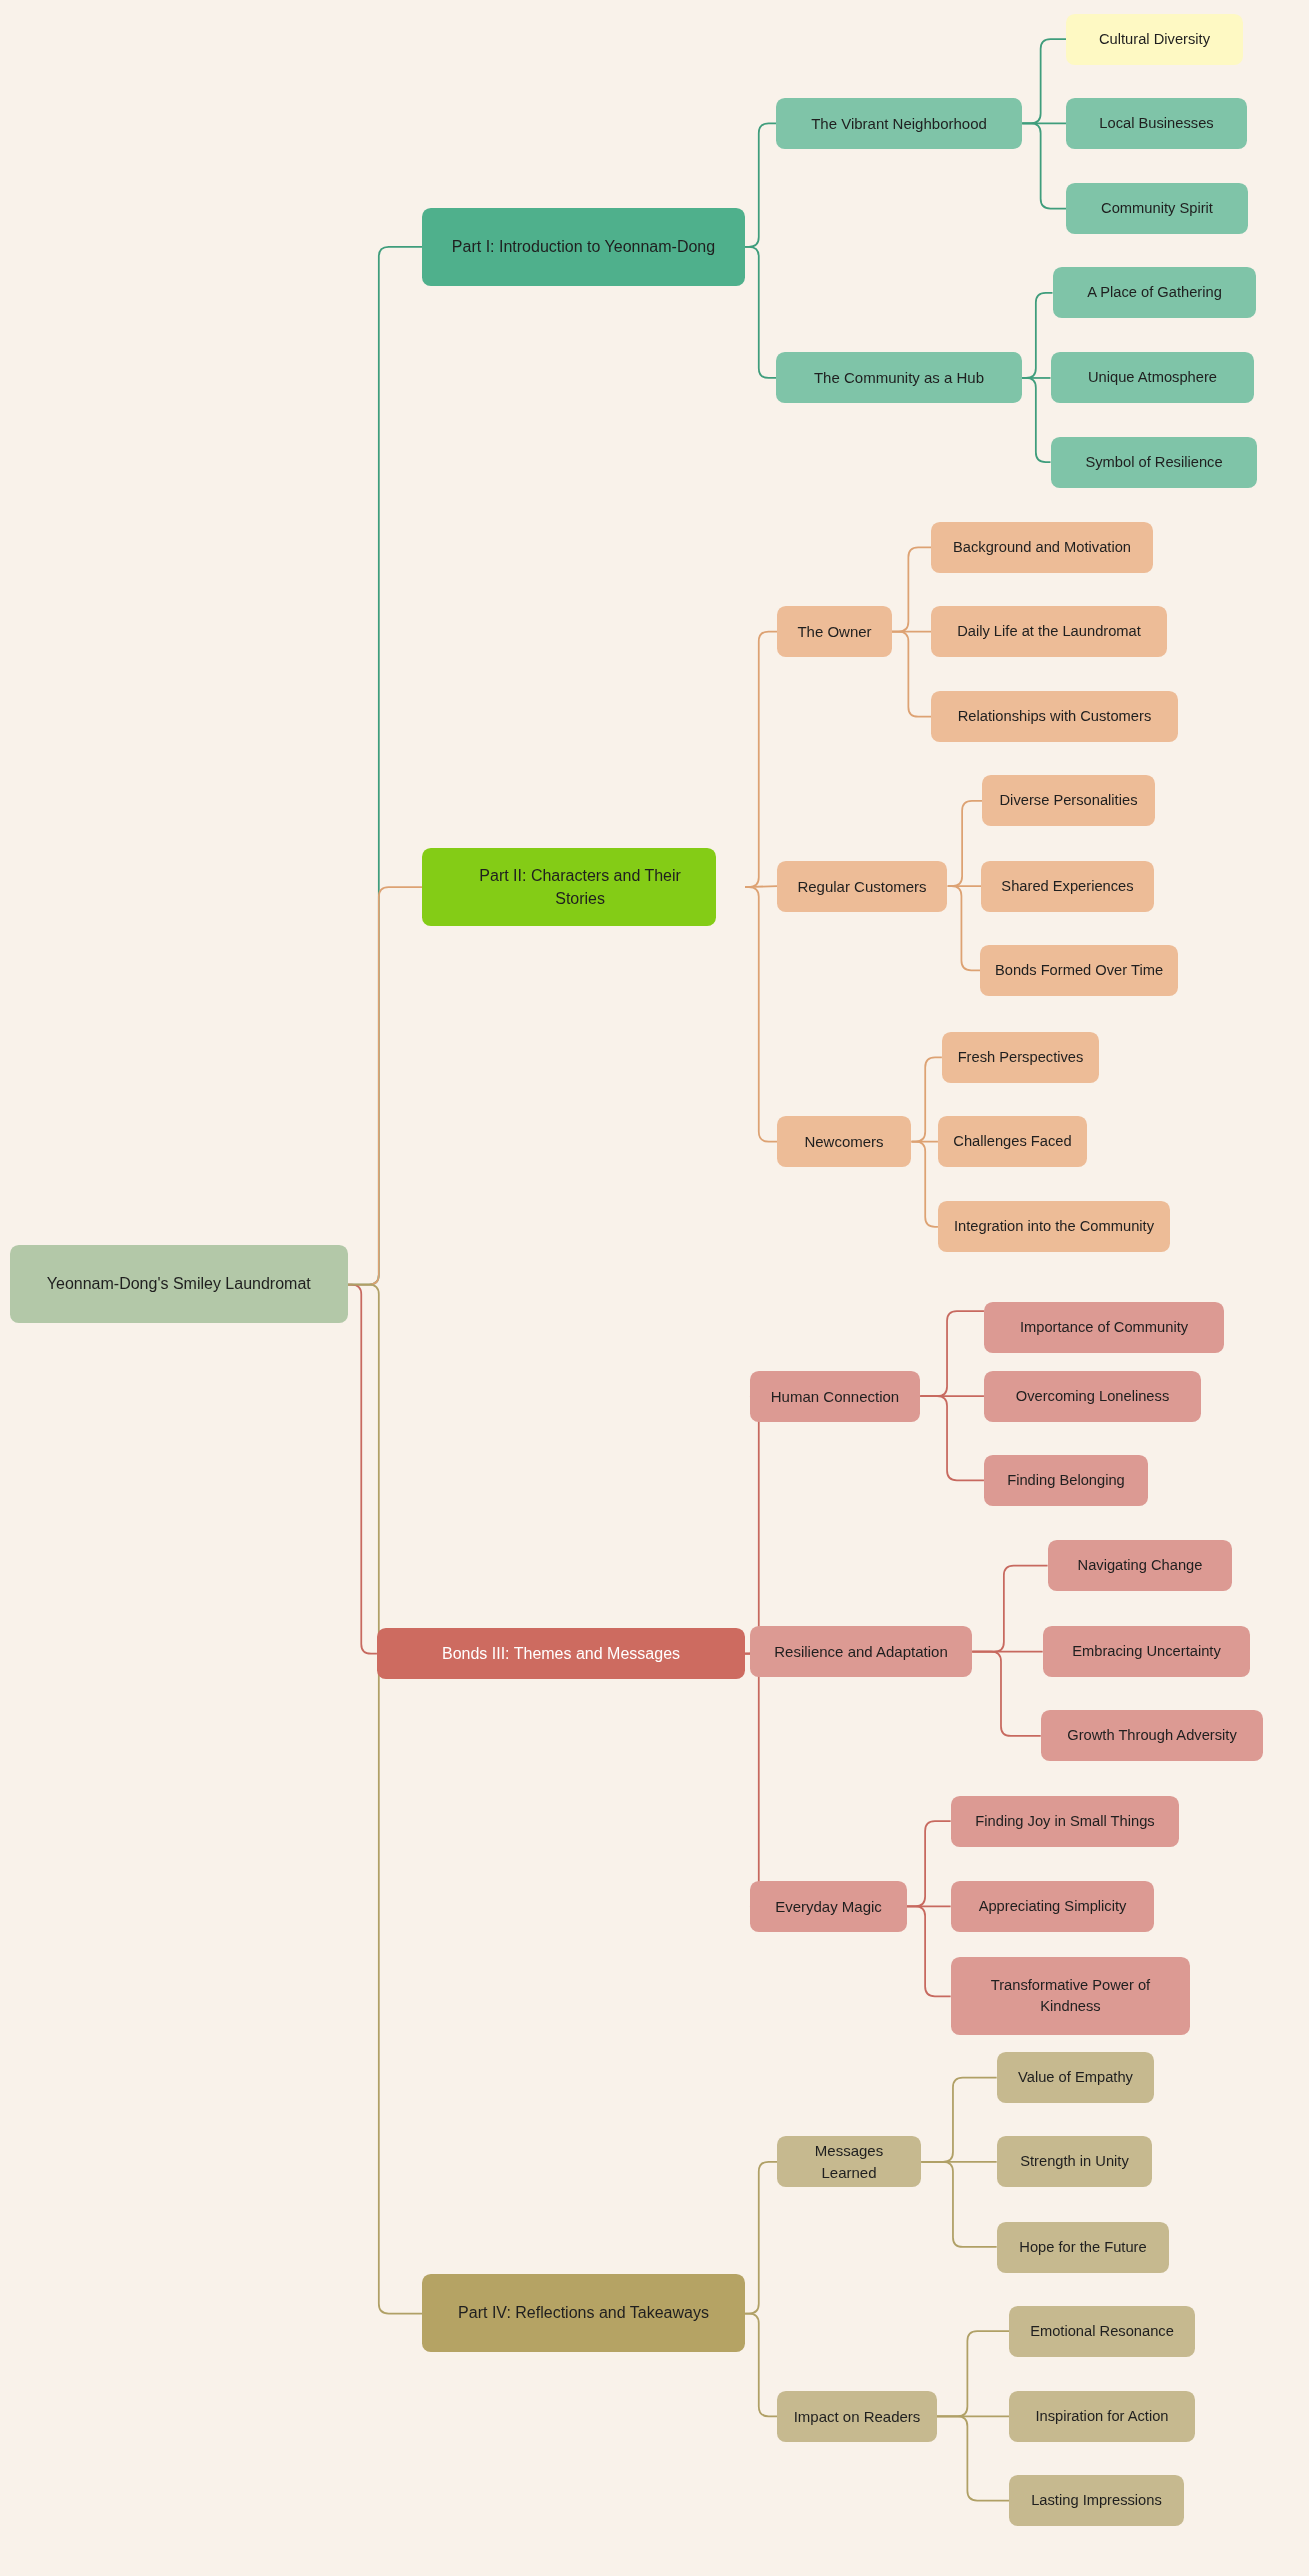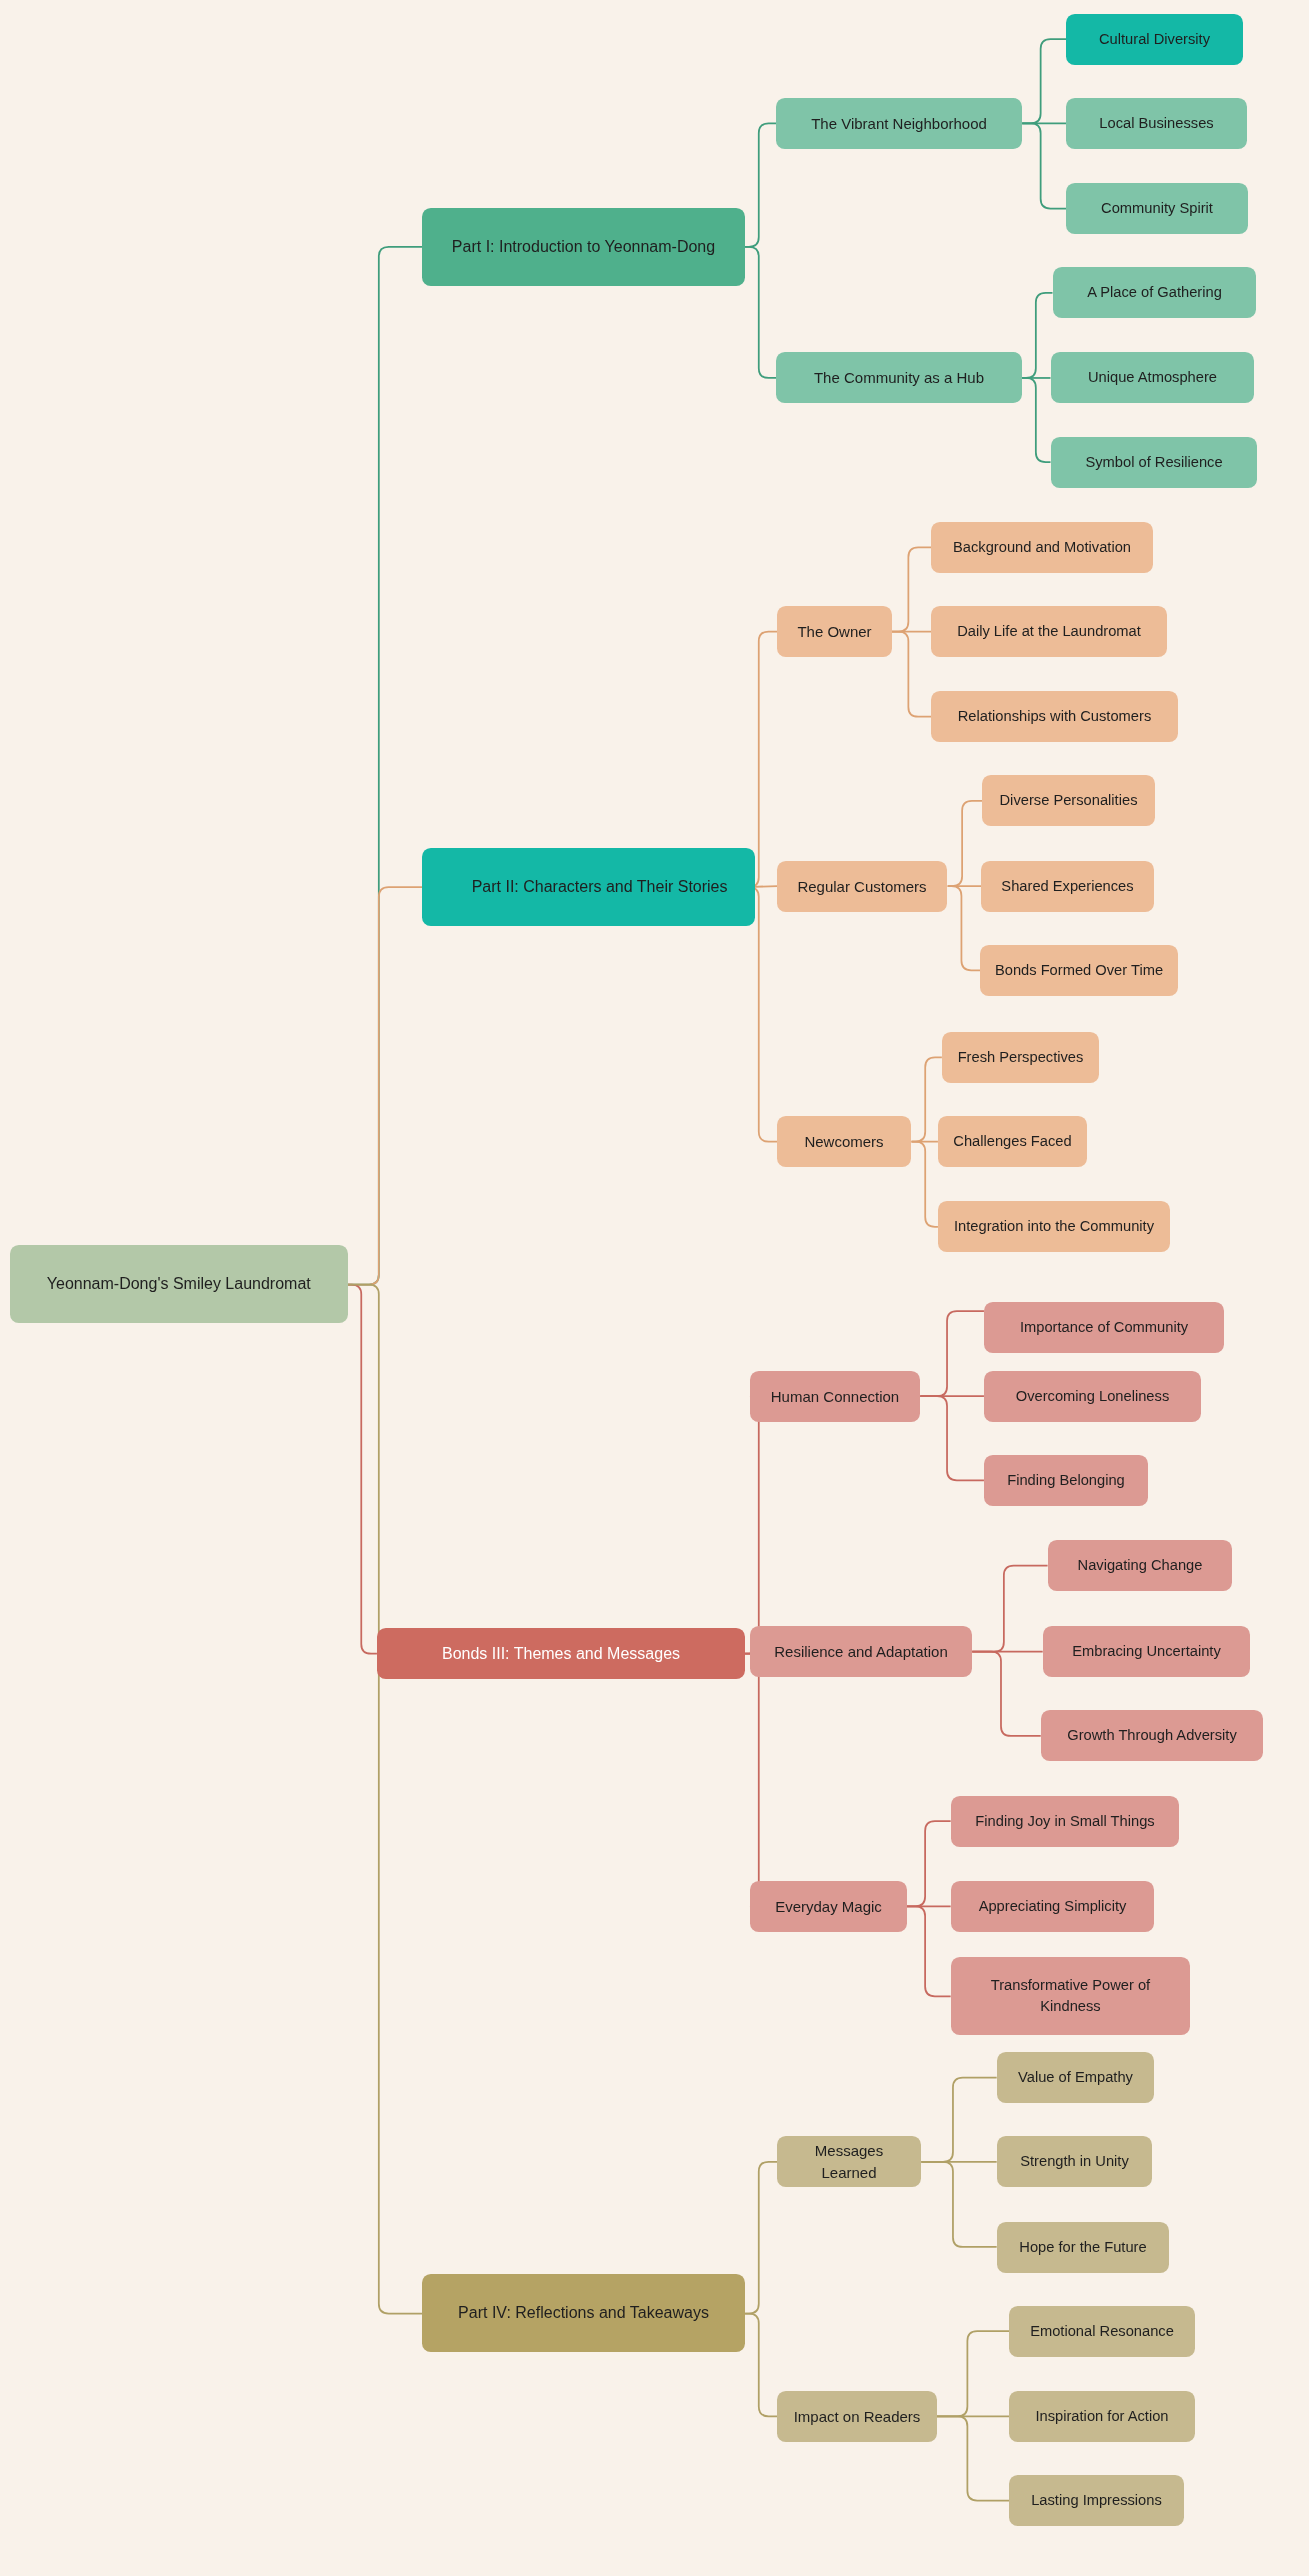--- a/index.html
+++ b/index.html
@@ -100,28 +100,28 @@
       <path d="M 941 2208 L 963.34 2208 Q 973.34 2208 973.34 2218 L 973.34 2285 Q 973.34 2295 983.34 2295 L 1018 2295" fill="none" stroke="#b0a066" stroke-width="1.8"></path>
       <path d="M 761 2363 L 765 2363 Q 775 2363 775 2373 L 775 2458 Q 775 2468 785 2468 L 794 2468" fill="none" stroke="#b0a066" stroke-width="1.8"></path>
       <path d="M 957 2468 L 978.08 2468 Q 988.08 2468 988.08 2458 L 988.08 2391 Q 988.08 2381 998.08 2381 L 1031 2381" fill="none" stroke="#b0a066" stroke-width="1.8"></path>
       <path d="M 957 2468 L 1031 2468" fill="none" stroke="#b0a066" stroke-width="1.8"></path>
       <path d="M 957 2468 L 978.08 2468 Q 988.08 2468 988.08 2478 L 988.08 2544 Q 988.08 2554 998.08 2554 L 1031 2554" fill="none" stroke="#b0a066" stroke-width="1.8"></path>
     </svg>
   <div id="nodes">
       <div class="node root" style="left: 9.8px; top: 1245px; width: 338px; height: 78px; background: rgb(179, 200, 168);">Yeonnam-Dong's Smiley Laundromat</div>
       <div class="node lvl1" style="left: 422px; top: 208px; width: 323px; height: 78px; background: rgb(79, 176, 140);">Part I: Introduction to Yeonnam-Dong</div>
       <div class="node lvl2" style="left: 776px; top: 98px; width: 246px; height: 51px; background: rgb(127, 196, 168);">The Vibrant Neighborhood</div>
-      <div class="node lvl3" style="left: 1066px; top: 13.7px; width: 177px; height: 51px; background: #14b8a6;">Cultural Diversity</div>
+      <div class="node lvl3" style="left: 1066px; top: 13.7px; width: 177px; height: 51px; background: #fef9c3;">Cultural Diversity</div>
       <div class="node lvl3" style="left: 1066px; top: 98px; width: 181px; height: 51px; background: rgb(127, 196, 168);">Local Businesses</div>
       <div class="node lvl3" style="left: 1066px; top: 183px; width: 182px; height: 51px; background: rgb(127, 196, 168);">Community Spirit</div>
       <div class="node lvl2" style="left: 776px; top: 352px; width: 246px; height: 51px; background: rgb(127, 196, 168);">The Community as a Hub</div>
       <div class="node lvl3" style="left: 1053px; top: 267px; width: 203px; height: 51px; background: rgb(127, 196, 168);">A Place of Gathering</div>
       <div class="node lvl3" style="left: 1051px; top: 352px; width: 203px; height: 51px; background: rgb(127, 196, 168);">Unique Atmosphere</div>
       <div class="node lvl3" style="left: 1051px; top: 437px; width: 206px; height: 51px; background: rgb(127, 196, 168);">Symbol of Resilience</div>
-      <div class="node lvl1" style="left: 422px; top: 848px; width: 333px; height: 78px; background: #14b8a6; padding-left: 32px;">Part II: Characters and Their Stories</div>
+      <div class="node lvl1" style="left: 422px; top: 848px; width: 294px; height: 78px; background: #84cc16; padding-left: 32px;">Part II: Characters and Their Stories</div>
       <div class="node lvl2" style="left: 777px; top: 606px; width: 115px; height: 51px; background: rgb(237, 188, 151);">The Owner</div>
       <div class="node lvl3" style="left: 931px; top: 522px; width: 222px; height: 51px; background: rgb(237, 188, 151);">Background and Motivation</div>
       <div class="node lvl3" style="left: 931px; top: 606px; width: 236px; height: 51px; background: rgb(237, 188, 151);">Daily Life at the Laundromat</div>
       <div class="node lvl3" style="left: 931px; top: 691px; width: 247px; height: 51px; background: rgb(237, 188, 151);">Relationships with Customers</div>
       <div class="node lvl2" style="left: 777px; top: 861px; width: 170px; height: 51px; background: rgb(237, 188, 151);">Regular Customers</div>
       <div class="node lvl3" style="left: 982px; top: 775px; width: 173px; height: 51px; background: rgb(237, 188, 151);">Diverse Personalities</div>
       <div class="node lvl3" style="left: 981px; top: 861px; width: 173px; height: 51px; background: rgb(237, 188, 151);">Shared Experiences</div>
       <div class="node lvl3" style="left: 980px; top: 945px; width: 198px; height: 51px; background: rgb(237, 188, 151);">Bonds Formed Over Time</div>
       <div class="node lvl2" style="left: 777px; top: 1116px; width: 134px; height: 51px; background: rgb(237, 188, 151);">Newcomers</div>
       <div class="node lvl3" style="left: 942px; top: 1032px; width: 157px; height: 51px; background: rgb(237, 188, 151);">Fresh Perspectives</div>

